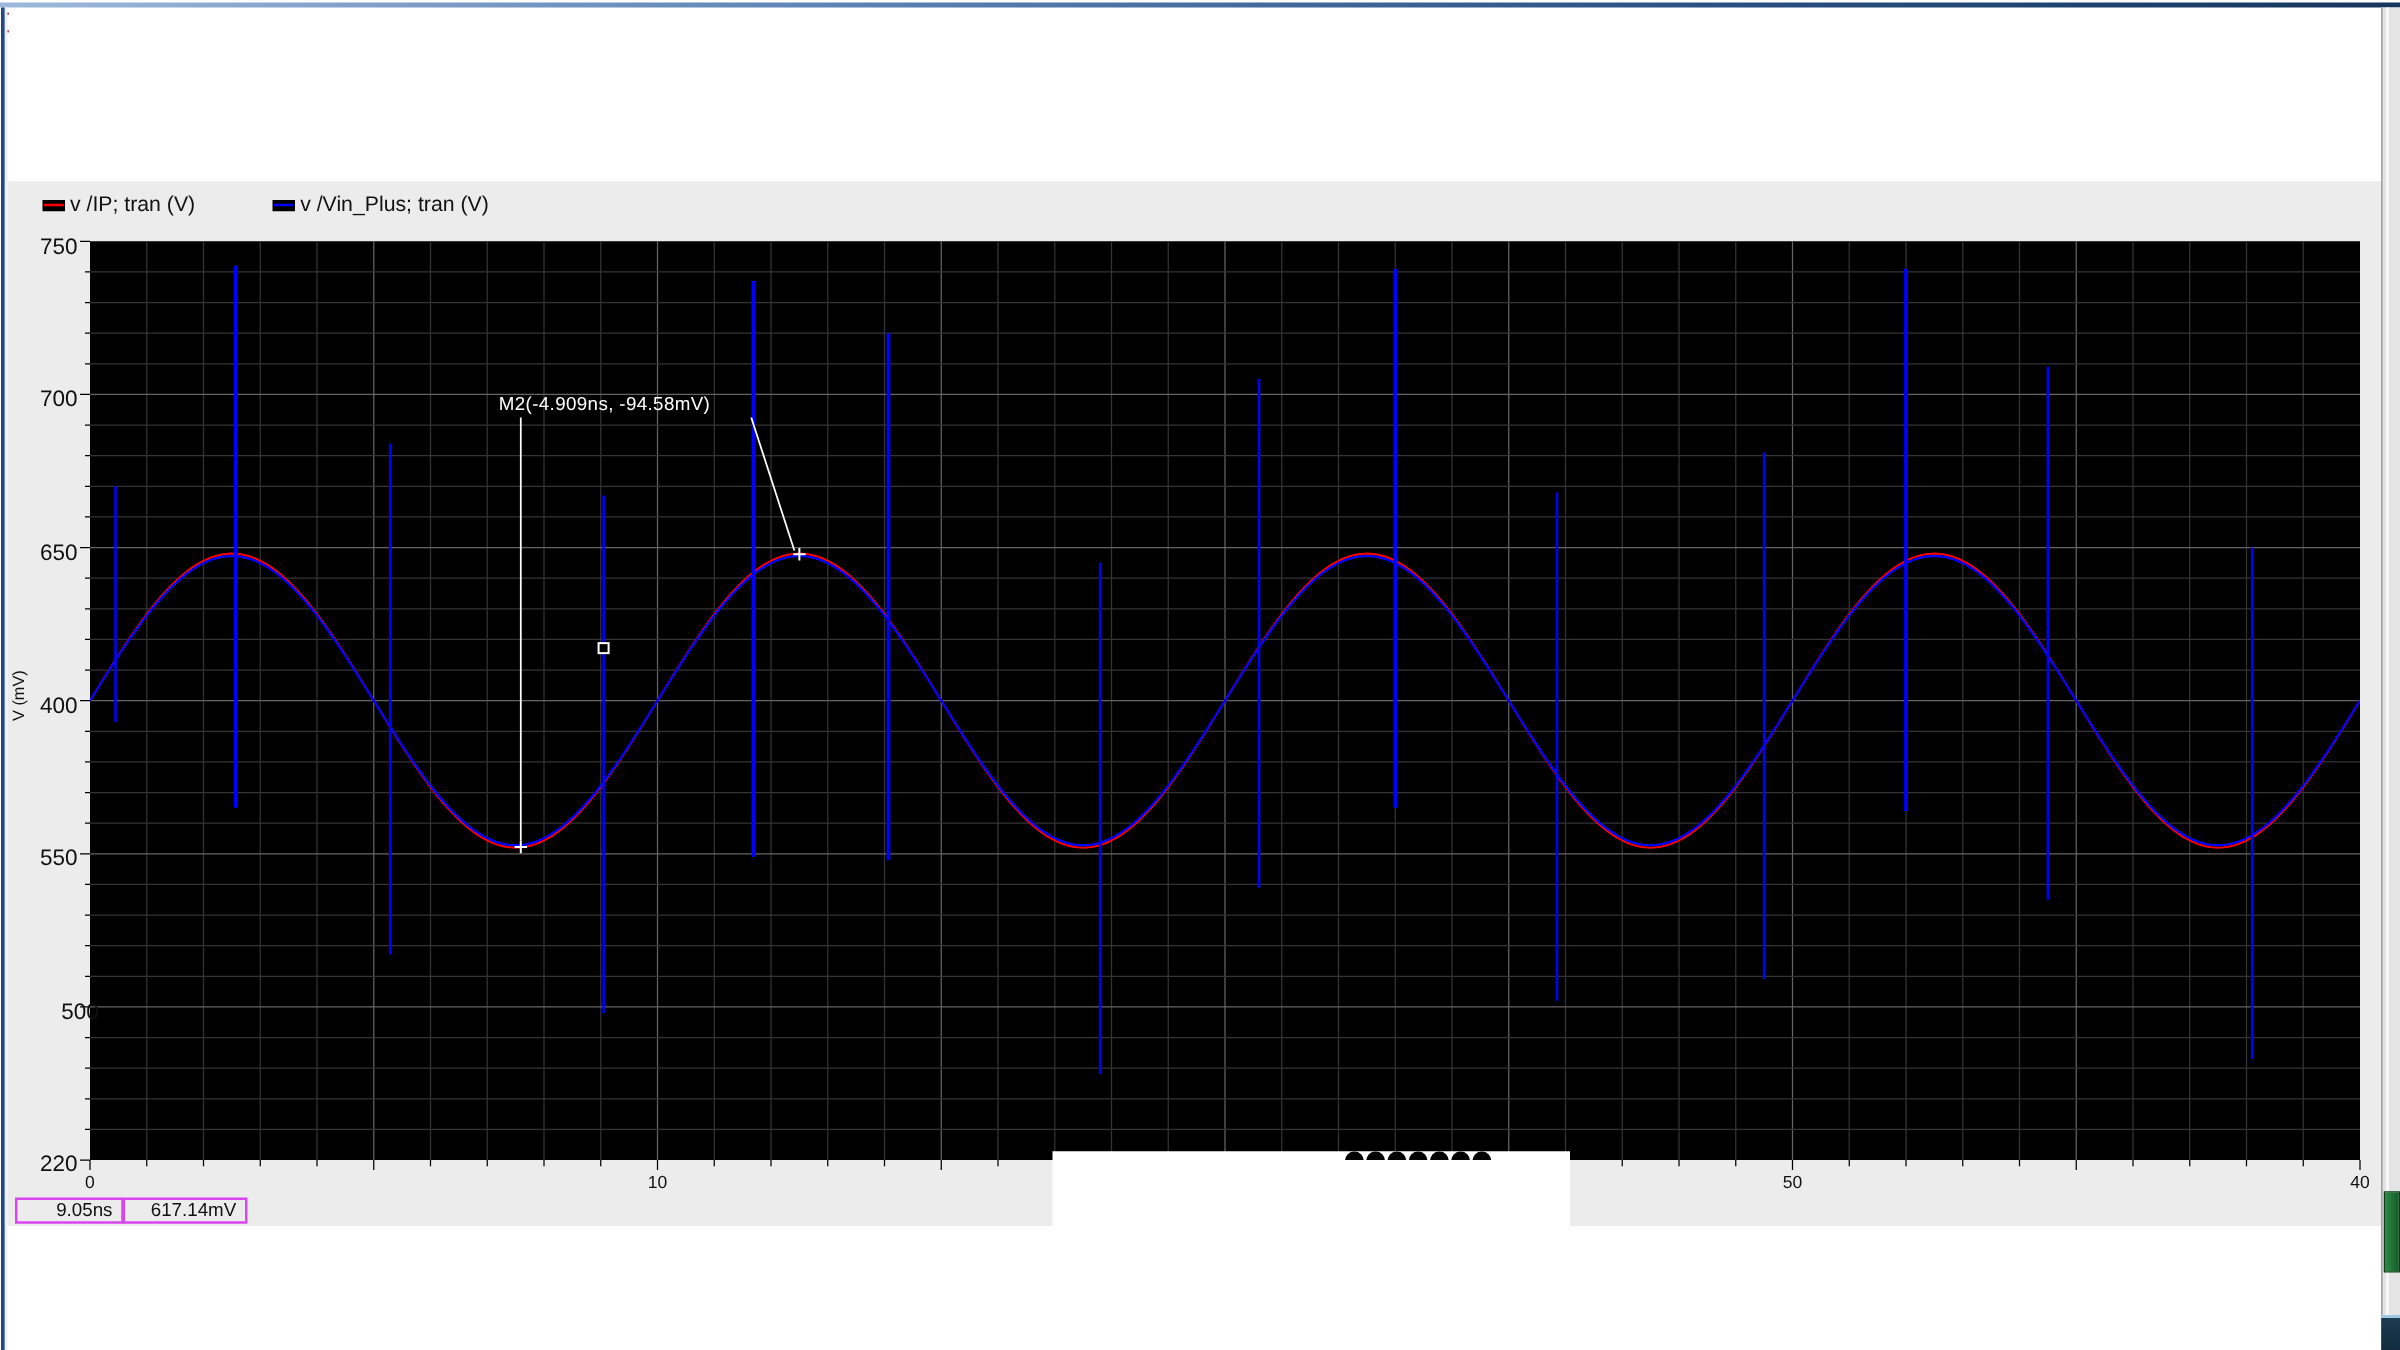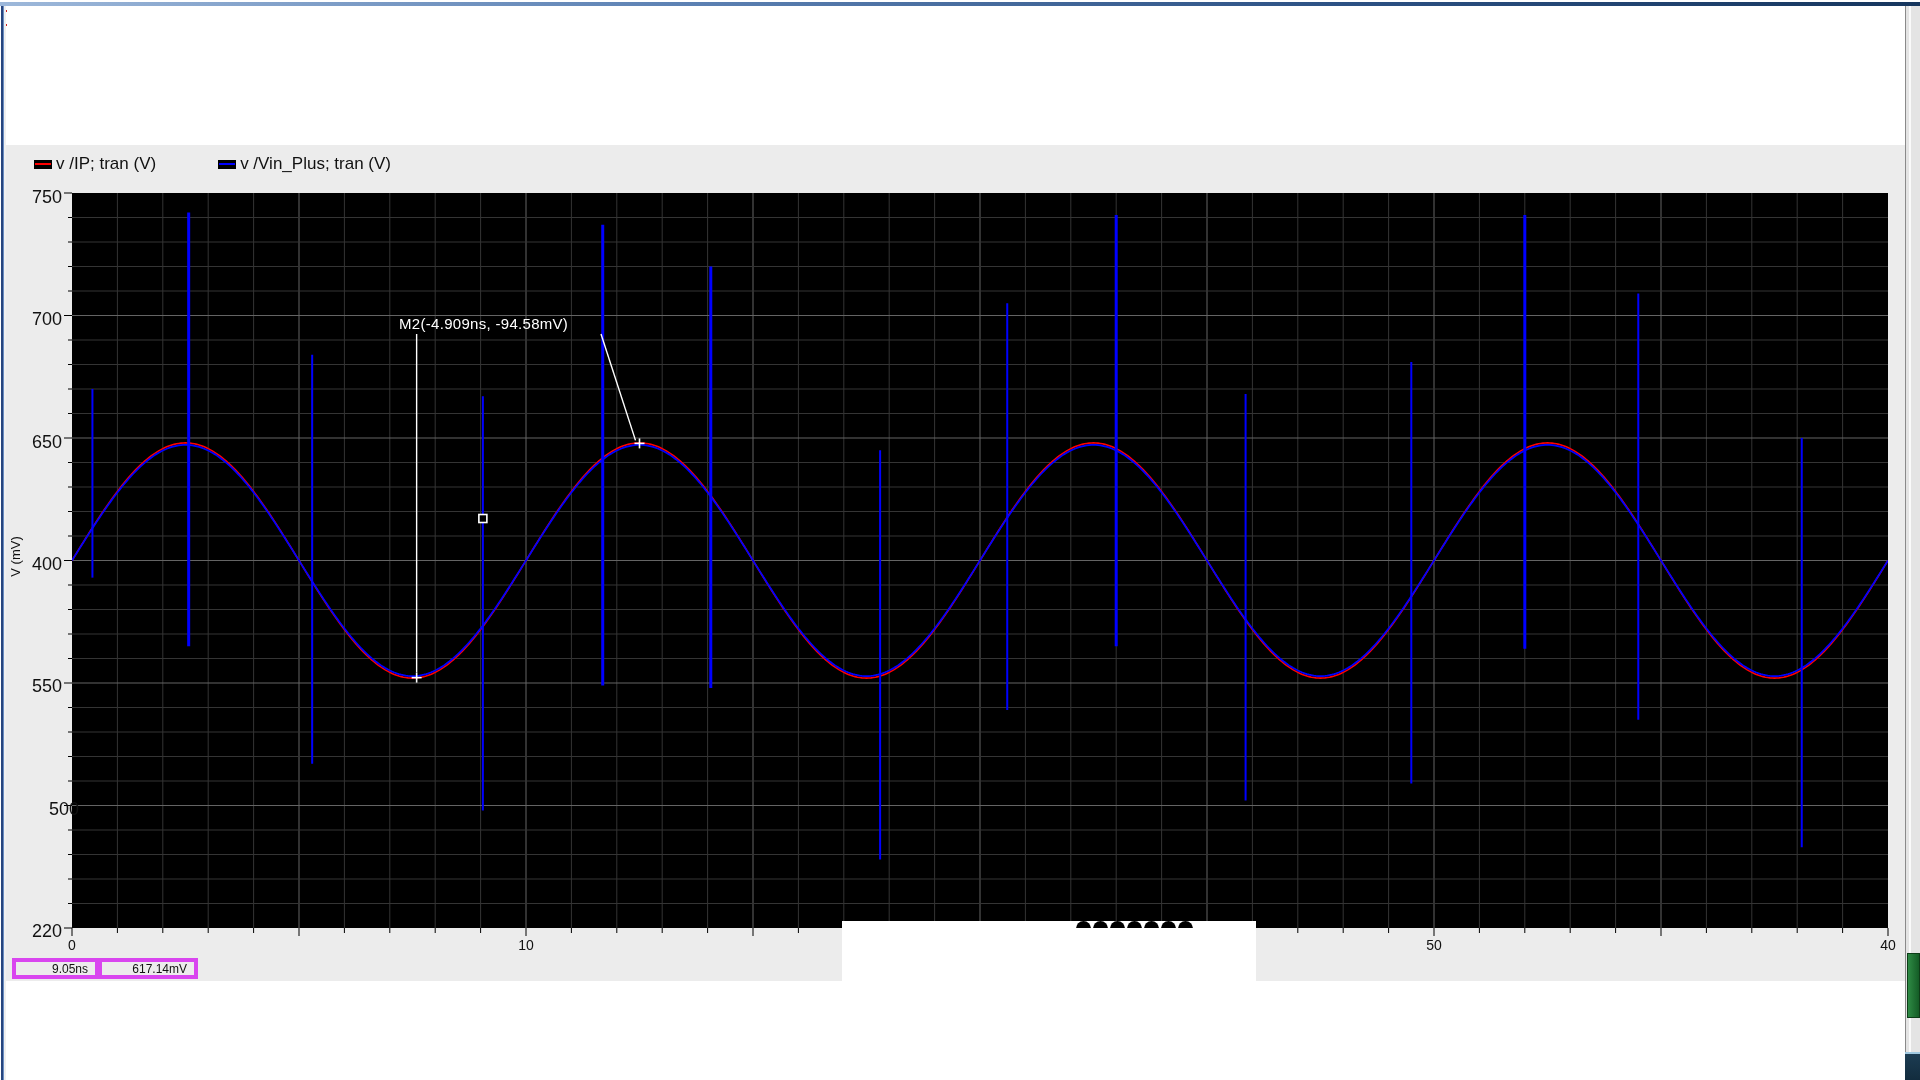--- a/index.html
+++ b/index.html
@@ -34,21 +34,21 @@
   
   .ytick-label{position:absolute;width:40px;text-align:right;font-size:18px;color:#111;}
   .xtick-label{position:absolute;width:40px;text-align:center;font-size:14px;color:#111;}
   .yaxis-title{position:absolute;left:-26px;top:404px;width:70px;text-align:center;
      font-size:13px;color:#111;transform:rotate(-90deg);}
 
   
   .marker-text{position:absolute;left:393px;top:170px;color:#ffffff;font-size:15px;white-space:nowrap;letter-spacing:0.3px;}
 
   
-  .status-box{position:absolute;height:21px;border:4px solid #d946ef;font-size:12px;color:#111;
+  .status-box{position:absolute;height:21px;border:2px solid #d946ef;font-size:15px;color:#111;
      display:flex;align-items:center;justify-content:flex-end;padding-right:7px;box-sizing:border-box;}
   #status-time{left:6px;top:813px;width:87px;}
   #status-volt{left:92px;top:813px;width:100px;}
 
   
   .overlay-box{position:absolute;left:842px;top:921px;width:414px;height:69px;background:#ffffff;}
   .clipped-glyphs{position:absolute;left:1076px;top:921px;width:124px;height:7px;overflow:hidden;}
   .clipped-glyphs .bump{width:15px;height:16px;background:#000;border-radius:50%;display:inline-block;margin-right:2px;}
 
   .white-bottom{position:absolute;left:6px;top:981px;width:1899px;height:99px;background:#ffffff;}

